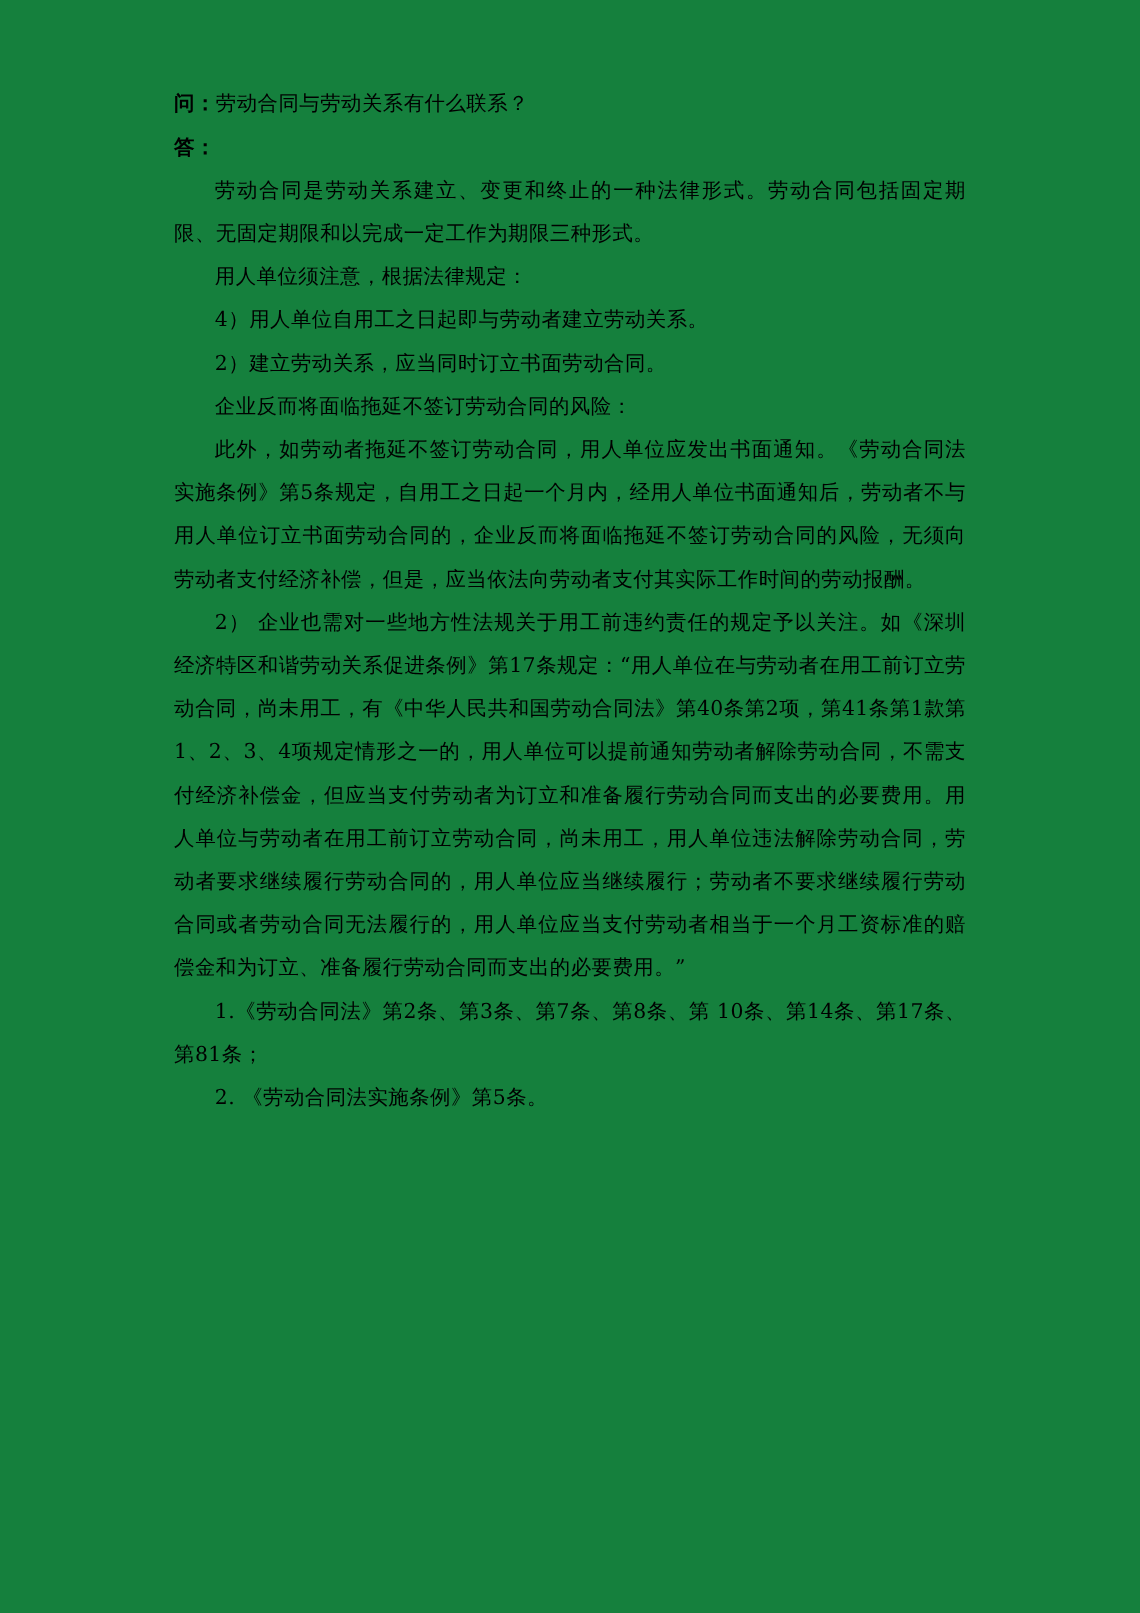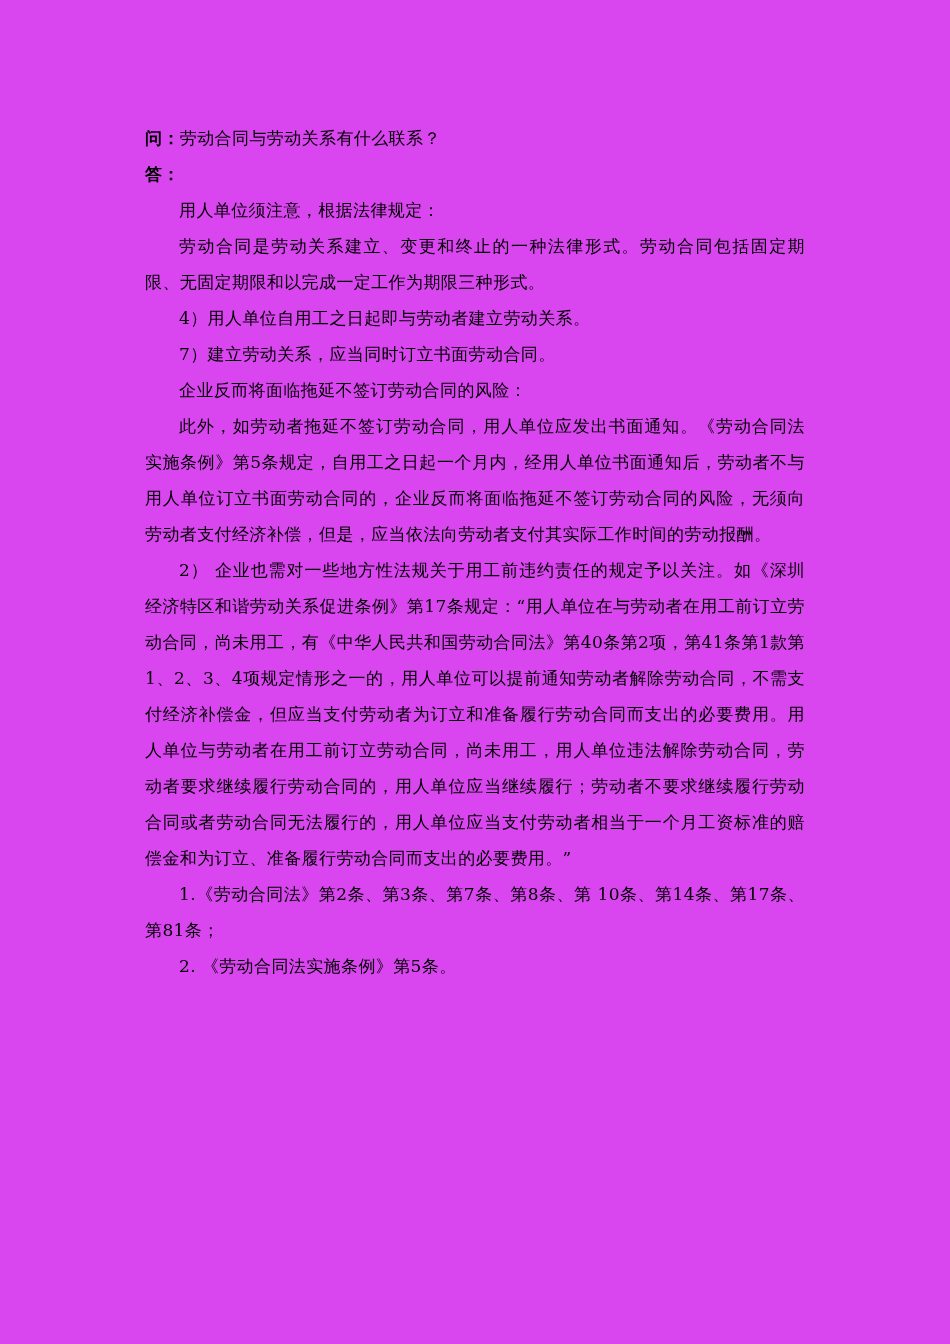--- a/index.html
+++ b/index.html
@@ -11,22 +11,22 @@
       width: 950px;
       height: 1344px;
       background: #ffffff;
       color: #000000;
       font-family: "DejaVu Serif", "Liberation Serif", serif;
       overflow: hidden;
     }
     .page {
       width: 950px;
       height: 1344px;
-      padding: 120px 145px 0 145px;
-      background: #d946ef;
+      padding: 69px 145px 0 145px;
+      background: #15803d;
     }
     .line, .para {
       margin: 0;
       font-size: 17px;
       line-height: 36px;
       text-align: justify;
       letter-spacing: 0.4px;
       word-break: break-all;
     }
     .indent { text-indent: 2em; }
@@ -34,27 +34,27 @@
   </style>
 </head>
 <body>
 
 <div class="page">
 
   <p class="line"><span class="bold">问：</span><span>劳动合同与劳动关系有什么联系？</span></p>
 
   <p class="line"><span class="bold">答：</span></p>
 
+  <p class="para indent">劳动合同是劳动关系建立、变更和终止的一种法律形式。劳动合同包括固定期限、无固定期限和以完成一定工作为期限三种形式。</p>
+
   <p class="para indent">用人单位须注意，根据法律规定：</p>
-
-  <p class="para indent">劳动合同是劳动关系建立、变更和终止的一种法律形式。劳动合同包括固定期限、无固定期限和以完成一定工作为期限三种形式。</p>
 
   <p class="para indent">4）用人单位自用工之日起即与劳动者建立劳动关系。</p>
 
-  <p class="para indent">7）建立劳动关系，应当同时订立书面劳动合同。</p>
+  <p class="para indent">2）建立劳动关系，应当同时订立书面劳动合同。</p>
 
   <p class="para indent">企业反而将面临拖延不签订劳动合同的风险：</p>
 
 
   <p class="para indent">此外，如劳动者拖延不签订劳动合同，用人单位应发出书面通知。《劳动合同法实施条例》第5条规定，自用工之日起一个月内，经用人单位书面通知后，劳动者不与用人单位订立书面劳动合同的，企业反而将面临拖延不签订劳动合同的风险，无须向劳动者支付经济补偿，但是，应当依法向劳动者支付其实际工作时间的劳动报酬。</p>
 
   <p class="para indent">2） 企业也需对一些地方性法规关于用工前违约责任的规定予以关注。如《深圳经济特区和谐劳动关系促进条例》第17条规定：“用人单位在与劳动者在用工前订立劳动合同，尚未用工，有《中华人民共和国劳动合同法》第40条第2项，第41条第1款第1、2、3、4项规定情形之一的，用人单位可以提前通知劳动者解除劳动合同，不需支付经济补偿金，但应当支付劳动者为订立和准备履行劳动合同而支出的必要费用。用人单位与劳动者在用工前订立劳动合同，尚未用工，用人单位违法解除劳动合同，劳动者要求继续履行劳动合同的，用人单位应当继续履行；劳动者不要求继续履行劳动合同或者劳动合同无法履行的，用人单位应当支付劳动者相当于一个月工资标准的赔偿金和为订立、准备履行劳动合同而支出的必要费用。”</p>
 
 
   <p class="para indent">1.《劳动合同法》第2条、第3条、第7条、第8条、第 10条、第14条、第17条、第81条；</p>

